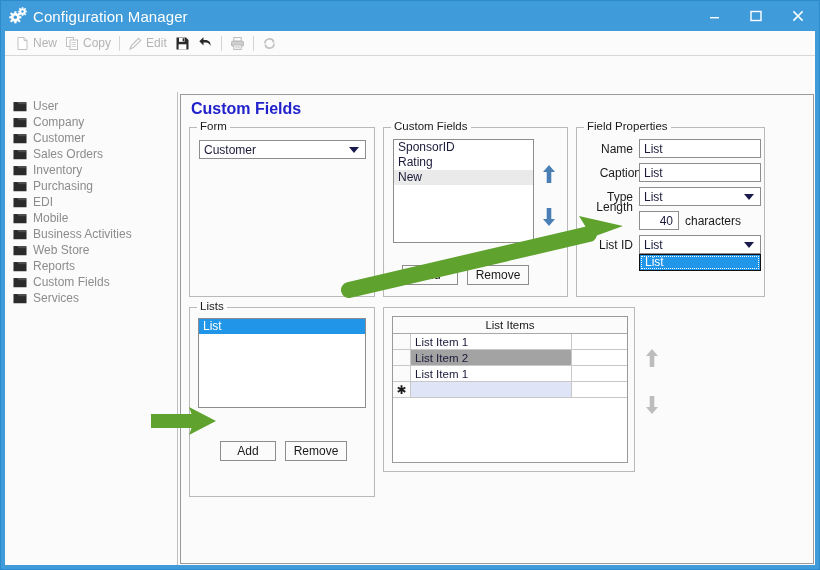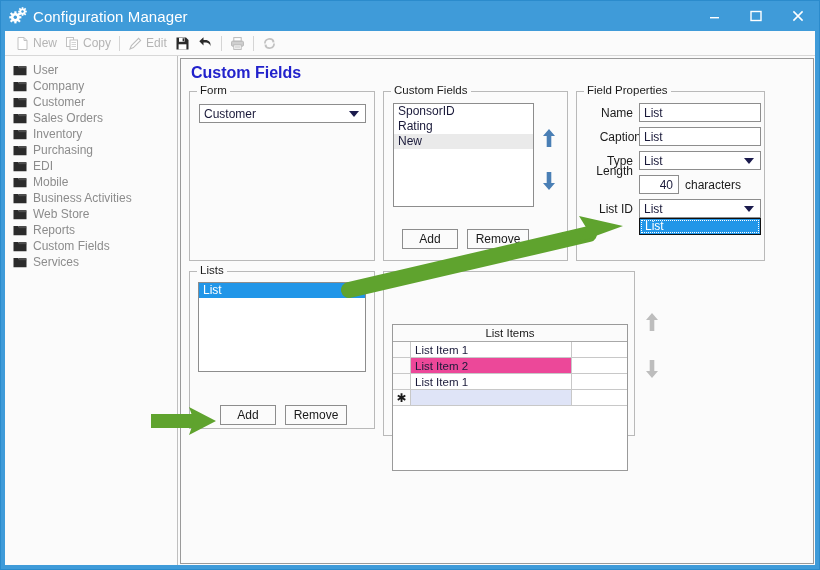--- a/index.html
+++ b/index.html
@@ -48,20 +48,21 @@
   }
   .win-btn svg { display: block; }
 
   
   #client {
     flex: 1 1 auto;
     margin: 0 4px 4px 4px;
     background: #fbfbfb;
     display: flex; flex-direction: column;
     position: relative;
+    gap: 36px;
   }
   #toolbar {
     height: 25px;
     background: #fbfbfb;
     border-bottom: 1px solid #d8d8d8;
     display: flex; align-items: center;
     padding-left: 6px;
     flex: 0 0 auto;
   }
   .tb-item {
@@ -249,21 +250,21 @@
   .grid-cell {
     flex: 1 1 auto;
     font-size: 11.5px;
     color: #1a1a3a;
     padding-left: 4px;
     display: flex; align-items: center;
     background: #ffffff;
     border-right: 1px solid #c8c8c8;
     margin-right: 55px;
   }
-  .grid-row.sel .grid-cell { background: #ec4899; }
+  .grid-row.sel .grid-cell { background: #a3a3a3; }
   .grid-row.newrow .grid-cell { background: #dfe4f7; }
 
   .arrow-btn { position: absolute; }
 
   
   #annot-layer {
     position: absolute; left: 0; top: 0;
     width: 820px; height: 570px;
     pointer-events: none;
   }
@@ -562,37 +563,37 @@
           <div class="combo" style="left:62px; top:107px; width:122px; height:19px;">
             <span>List</span>
             <span class="caret"></span>
           </div>
 
           <div id="listid-popup" style="left:62px; top:126px; width:122px;">
             <div class="opt">List</div>
           </div>
         </div>
 
-        <div class="groupbox" style="left:8px; top:212px; width:186px; height:158px;">
+        <div class="groupbox" style="left:8px; top:212px; width:186px; height:190px;">
           <span class="gb-legend">Lists</span>
 
           <div class="listbox" style="left:8px; top:10px; width:168px; height:90px;">
             <div class="opt sel-blue">List</div>
           </div>
 
           <div class="btn" style="left:30px; top:133px; width:56px; height:20px;">
             <span>Add</span>
           </div>
           <div class="btn" style="left:95px; top:133px; width:62px; height:20px;">
             <span>Remove</span>
           </div>
         </div>
 
         <div class="groupbox" style="left:202px; top:212px; width:252px; height:165px; border-color:#b9b9b9;">
-          <div id="grid" style="left:8px; top:8px; width:236px; height:147px;margin-top:44px;">
+          <div id="grid" style="left:8px; top:8px; width:236px; height:147px;">
             <div id="grid-header">List Items</div>
 
             <div class="grid-row">
               <div class="grid-gutter"></div>
               <div class="grid-cell">List Item 1</div>
             </div>
             <div class="grid-row sel">
               <div class="grid-gutter"></div>
               <div class="grid-cell">List Item 2</div>
             </div>

